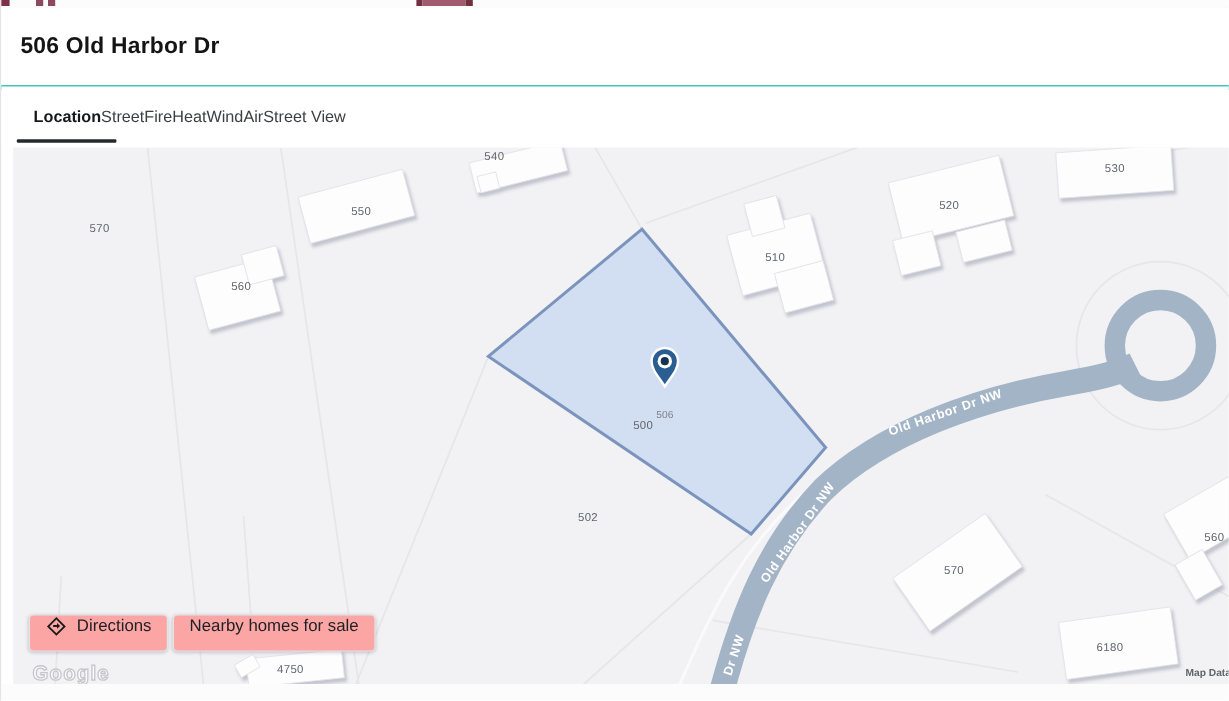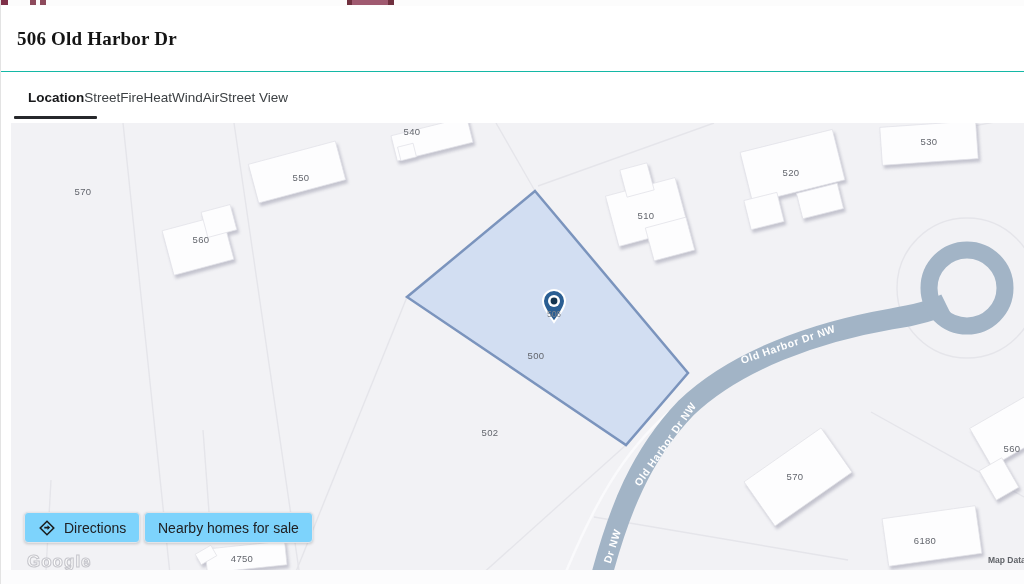--- a/index.html
+++ b/index.html
@@ -2,41 +2,41 @@
 <html style="--map-bg: #f2f2f5; --road: #a2b4c6; --parcel-fill: #cddbf1; --parcel-border: #7b94bd; --pin-blue: #2a5e92; --pin-center: #13344f;"><head>
 <meta charset="utf-8">
 <style>
   html,body{margin:0;padding:0;background:#fff;}
   .page{position:relative;width:1024px;height:584px;overflow:hidden;background:#fff;
         font-family:"Liberation Sans",sans-serif;border-left:1px solid #e3e3e3;box-sizing:border-box;}
   
   .top-strip{position:absolute;left:0;top:0;width:1024px;height:6px;background:#fcfcfc;border-bottom:1px solid #ededef;}
   .frag{position:absolute;top:0;height:5px;}
   
-  .header{position:absolute;left:0;top:6px;width:1024px;height:65px;background:#fff;border-bottom:4px solid #14b8a6;display:flex;align-items:center;font-family:Liberation Serif, serif;}
+  .header{position:absolute;left:0;top:6px;width:1024px;height:65px;background:#fff;border-bottom:4px solid #14b8a6;display:flex;align-items:center;}
   .title{font-size:19px;font-weight:700;color:#141414;padding-left:16px;letter-spacing:.2px;}
   
   .tabs{position:absolute;left:0;top:72px;width:1024px;height:51px;background:#fff;display:flex;align-items:center;padding-left:27px;box-sizing:border-box;}
   .tab{position:relative;height:100%;display:flex;align-items:center;font-size:13.5px;color:#3c4043;cursor:pointer;white-space:nowrap;}
   .tab.active{font-weight:700;color:#17181a;}
   .tab.active::after{content:"";position:absolute;left:-14px;right:-13px;bottom:4px;height:3px;background:#26282b;border-radius:1px;}
   
   .map{position:absolute;left:10px;top:123px;width:1014px;height:447px;background:var(--map-bg,#f2f2f5);overflow:hidden;}
   .map svg{display:block;}
   .building{fill:#fdfdfe;stroke:#e1e1e7;stroke-width:.7;}
   .bgroup{filter:drop-shadow(2px 3px 1.5px rgba(140,140,160,.45));}
   .pline{stroke:#e5e5ea;stroke-width:1.4;fill:none;}
   
   .labels{position:absolute;inset:0;pointer-events:none;}
   .plabel{position:absolute;transform:translate(-50%,-50%);font-size:9.5px;color:#63666d;letter-spacing:.3px;}
   .rlabel{position:absolute;font-size:10.5px;font-weight:700;color:#fff;letter-spacing:.6px;white-space:nowrap;}
-  .pin-label{position:absolute;left:553px;top:314px;transform:translate(-50%,-50%);font-size:8.5px;color:#7d828c;}
+  .pin-label{position:absolute;left:553px;top:345px;transform:translate(-50%,-50%);font-size:8.5px;color:#7d828c;}
   
-  .map-btn{position:absolute;top:512px;height:31px;background:#7dd3fc;border:1px solid #e3e4e8;border-radius:4px;
-           box-shadow:0 1px 3px rgba(0,0,0,.18);display:flex;align-items:center;font-size:14px;color:#202124;
+  .map-btn{position:absolute;top:512px;height:31px;background:#fca5a5;border:1px solid #e3e4e8;border-radius:4px;
+           box-shadow:0 1px 3px rgba(0,0,0,.18);display:flex;font-size:14px;color:#202124;
            padding:0 13px;gap:8px;cursor:pointer;white-space:nowrap;}
   #btn-directions{left:23px;}
   #btn-nearby{left:143px;}
   
   .gwm{position:absolute;left:26px;top:552px;font-size:17px;font-weight:700;letter-spacing:1px;
        color:rgba(255,255,255,.9);-webkit-text-stroke:1.1px #c6c6cc;}
   .attr{position:absolute;left:987px;top:555px;font-size:8.5px;font-weight:700;color:#606368;white-space:nowrap;}
   .footer{position:absolute;left:0;top:570px;width:1024px;height:14px;background:#fcfcfd;}
 </style>
 </head>

